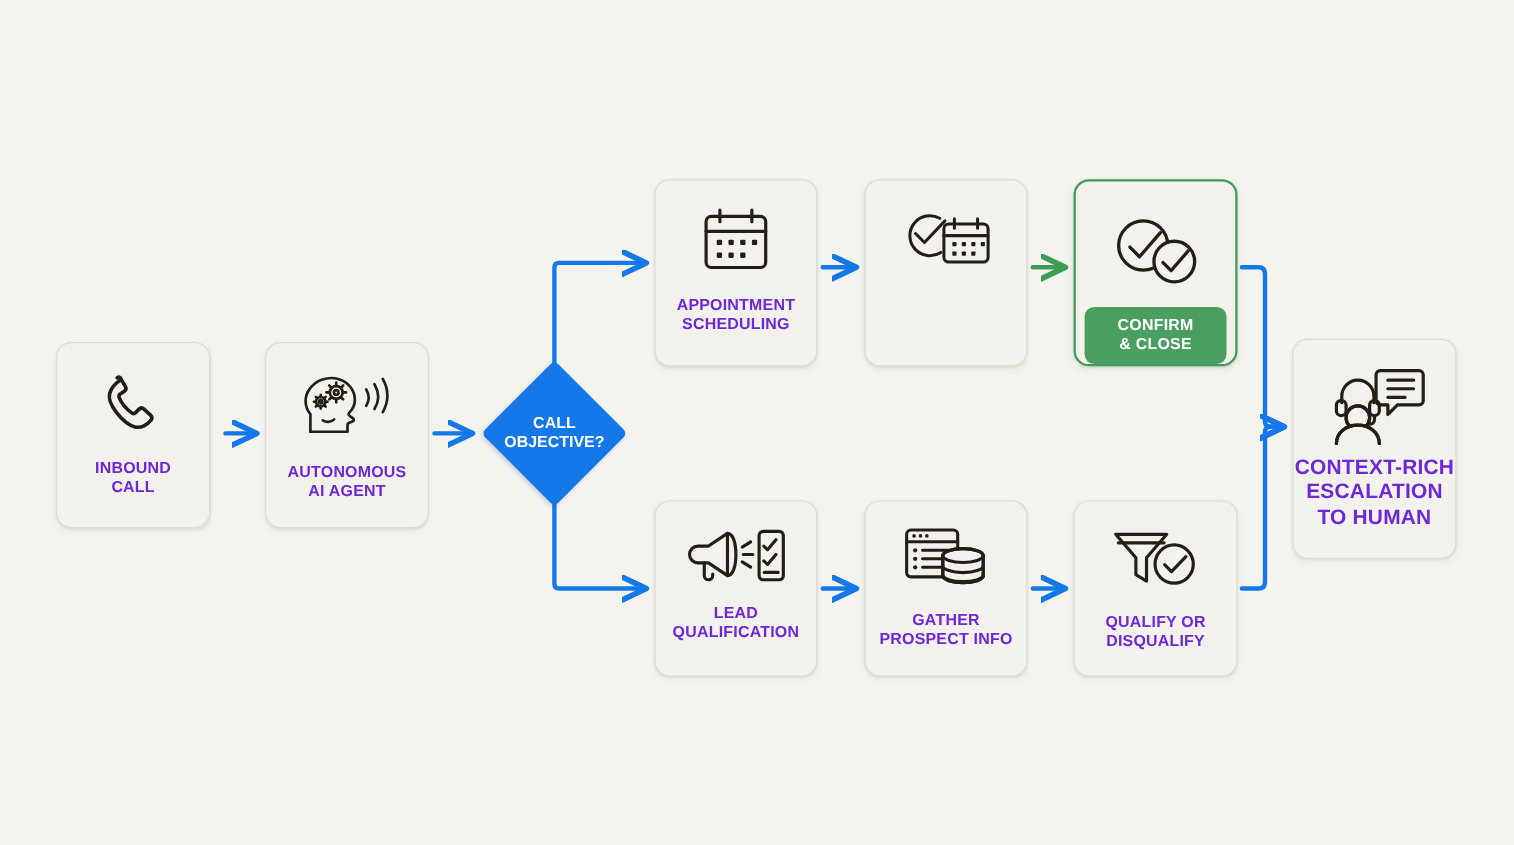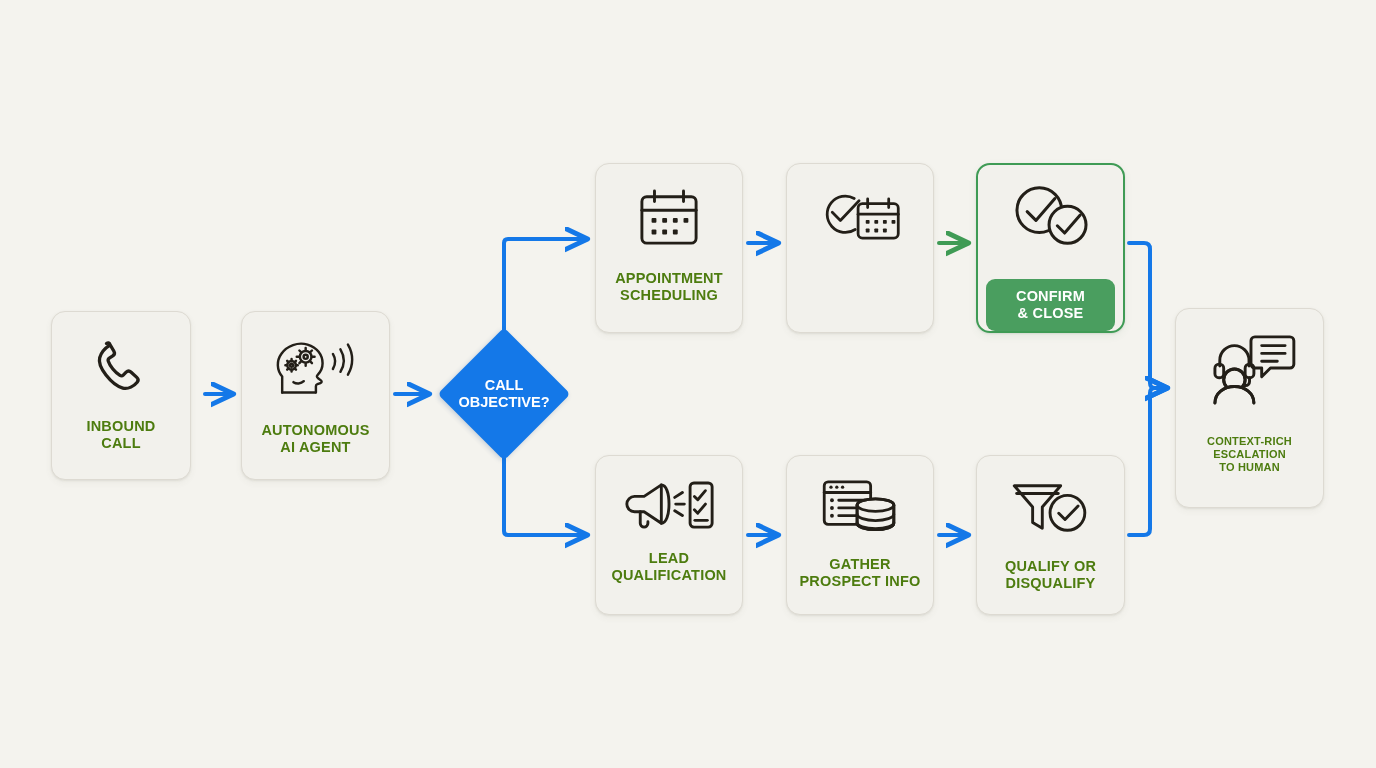--- a/index.html
+++ b/index.html
@@ -40,21 +40,21 @@
     align-items: center;
     justify-content: flex-start;
   }
   .node .icon-wrap {
     flex: 0 0 auto;
     display: flex;
     align-items: center;
     justify-content: center;
   }
   .node .label {
-    color: #4d7c0f;
+    color: #6d28d9;
     font-weight: bold;
     text-align: center;
     letter-spacing: 0.2px;
     line-height: 1.18;
     white-space: pre-line;
   }
 
   
   #node-inbound-call   { left: 51px;   top: 311px; width: 140px; height: 169px; }
   #node-ai-agent       { left: 241px;  top: 311px; width: 149px; height: 169px; }
@@ -74,27 +74,27 @@
   #node-appointment .label       { margin-top: 22px; font-size: 14.5px; }
   #node-validate .icon-wrap      { margin-top: 26px; }
   #node-validate .label          { margin-top: 16px; font-size: 14.5px; }
   #node-lead-qual .icon-wrap     { margin-top: 22px; }
   #node-lead-qual .label         { margin-top: 16px; font-size: 14.5px; }
   #node-gather .icon-wrap        { margin-top: 22px; }
   #node-gather .label            { margin-top: 20px; font-size: 14.5px; }
   #node-qualify .icon-wrap       { margin-top: 22px; }
   #node-qualify .label           { margin-top: 22px; font-size: 14.5px; }
   #node-escalation .icon-wrap    { margin-top: 22px; }
-  #node-escalation .label        { margin-top: 28px; font-size: 11px; }
+  #node-escalation .label        { margin-top: 8px; font-size: 19px; }
 
   
   #node-confirm {
     border: 2px solid #3f9b55;
     box-shadow: 0 1px 2px rgba(60,110,70,0.13), 0 3px 8px rgba(60,110,70,0.07);
-    justify-content: space-between;
+    justify-content: flex-end;
   }
   #node-confirm .icon-wrap { margin-top: 16px; }
   #node-confirm .label-band {
     margin-top: 13px;
     width: 129px;
     height: 52px;
     border-radius: 9px;
     background: #4a9e5f;
     display: flex;
     align-items: center;

